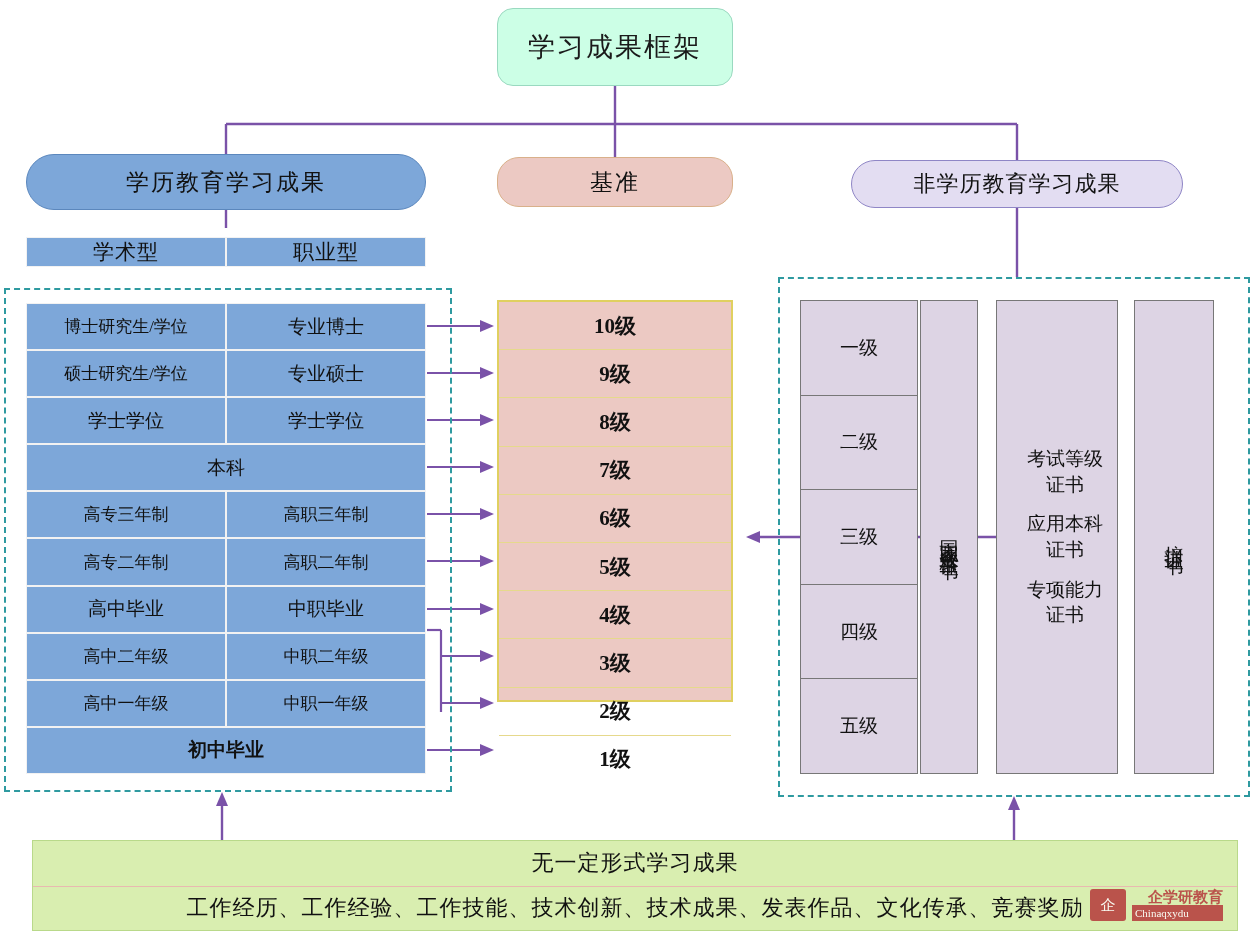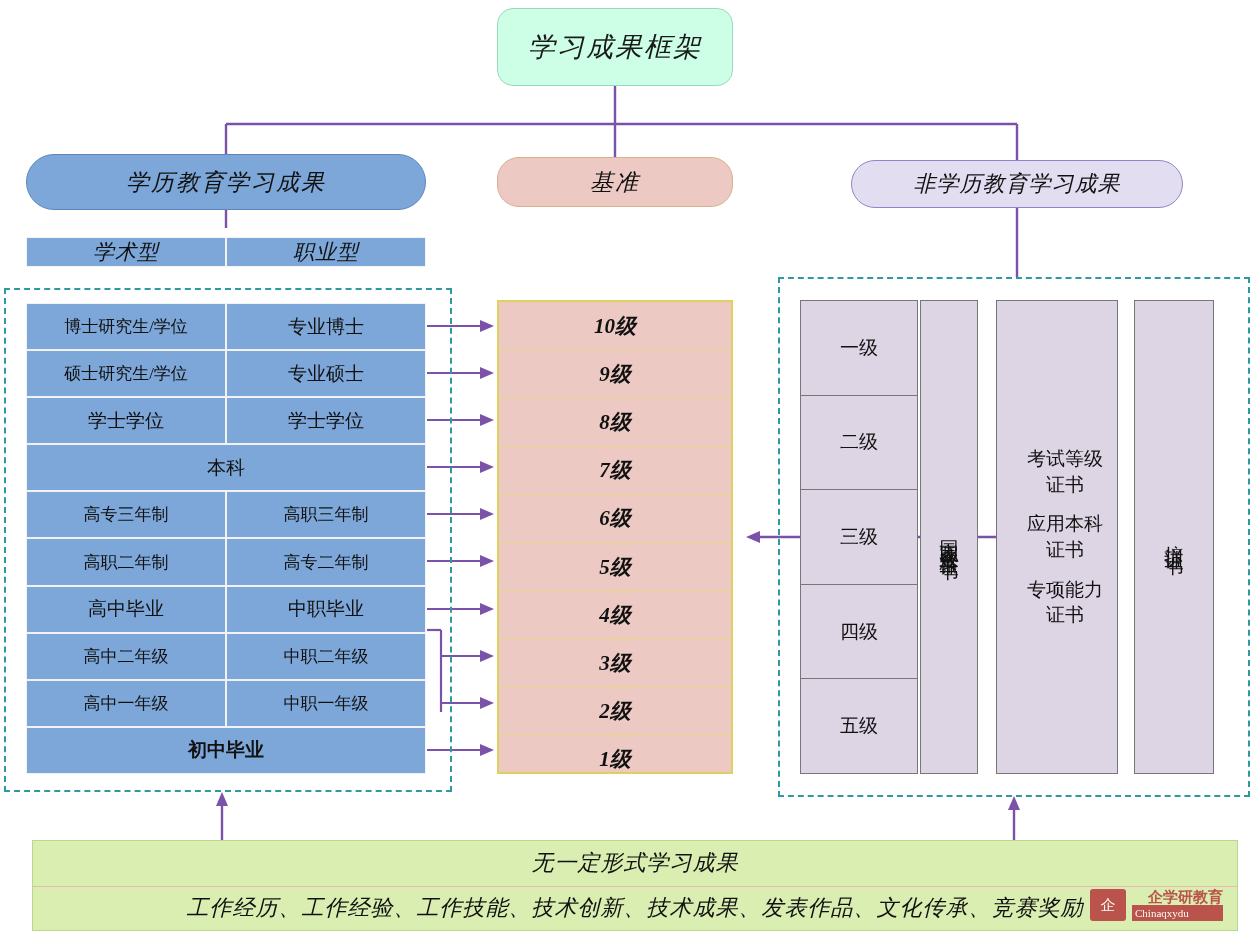--- a/index.html
+++ b/index.html
@@ -4,21 +4,21 @@
 <style>
   html,body{margin:0;padding:0;}
   body{
     width:1254px;height:941px;
     background:#ffffff;
     font-family:"Liberation Serif","DejaVu Serif",serif;
     position:relative;
     overflow:hidden;
   }
   #canvas{position:absolute;left:0;top:0;width:1254px;height:941px;}
-  .node{position:absolute;box-sizing:border-box;display:flex;align-items:center;justify-content:center;text-align:center;font-style:italic;}
+  .node{position:absolute;box-sizing:border-box;display:flex;align-items:center;justify-content:center;text-align:center;}
 
   
   #title-box{
     left:497px;top:8px;width:236px;height:78px;
     background:#ccffe6;border:1.6px solid #9ad9c0;border-radius:16px;
     font-size:27px;color:#1a1a1a;letter-spacing:2px;
   }
 
   
   #degree-box{
@@ -53,21 +53,21 @@
   .lrow .cell{
     flex:1;display:flex;align-items:center;justify-content:center;
     background:#7da7d9;border:1px solid #f2f2f2;
     font-size:17px;color:#111;
   }
   .lrow .cell.big{font-size:19px;}
   .lrow .cell.wide{flex:2;font-size:19px;font-weight:bold;}
 
   
   #levels{
-    left:497px;top:300px;width:236px;height:474px;
+    left:497px;top:300px;width:236px;height:402px;
     border:2px solid #e0d060;box-sizing:border-box;background:#ecc9c3;
   }
   .lvrow{
     height:47.2px;display:flex;align-items:center;justify-content:center;
     border-bottom:1px solid #e6d98c;
     font-size:21px;font-weight:bold;color:#111;
   }
   .lvrow:last-child{border-bottom:none;}
 
   
@@ -202,22 +202,22 @@
       <div class="cell big">学士学位</div>
     </div>
     <div class="lrow">
       <div class="cell big">本科</div>
     </div>
     <div class="lrow">
       <div class="cell">高专三年制</div>
       <div class="cell">高职三年制</div>
     </div>
     <div class="lrow">
+      <div class="cell">高专二年制</div>
       <div class="cell">高职二年制</div>
-      <div class="cell">高专二年制</div>
     </div>
     <div class="lrow">
       <div class="cell big">高中毕业</div>
       <div class="cell big">中职毕业</div>
     </div>
     <div class="lrow">
       <div class="cell">高中二年级</div>
       <div class="cell">中职二年级</div>
     </div>
     <div class="lrow">

